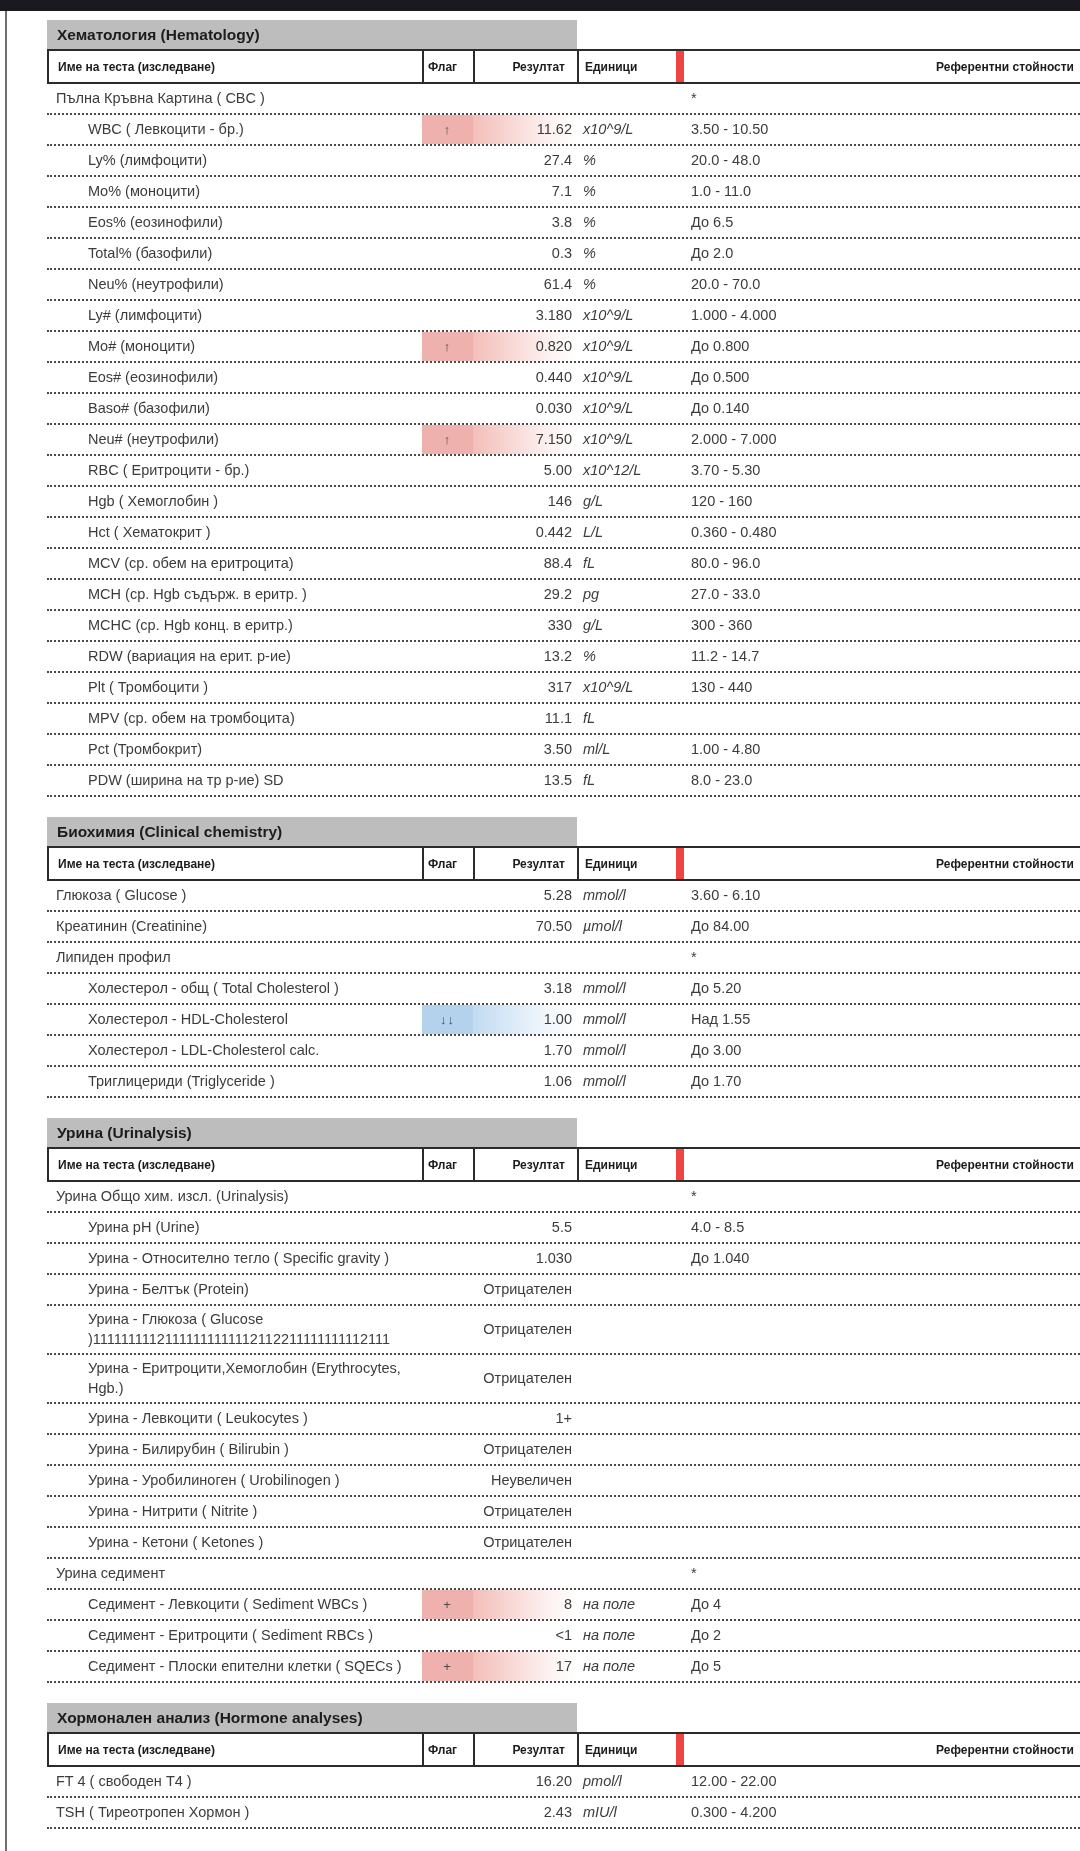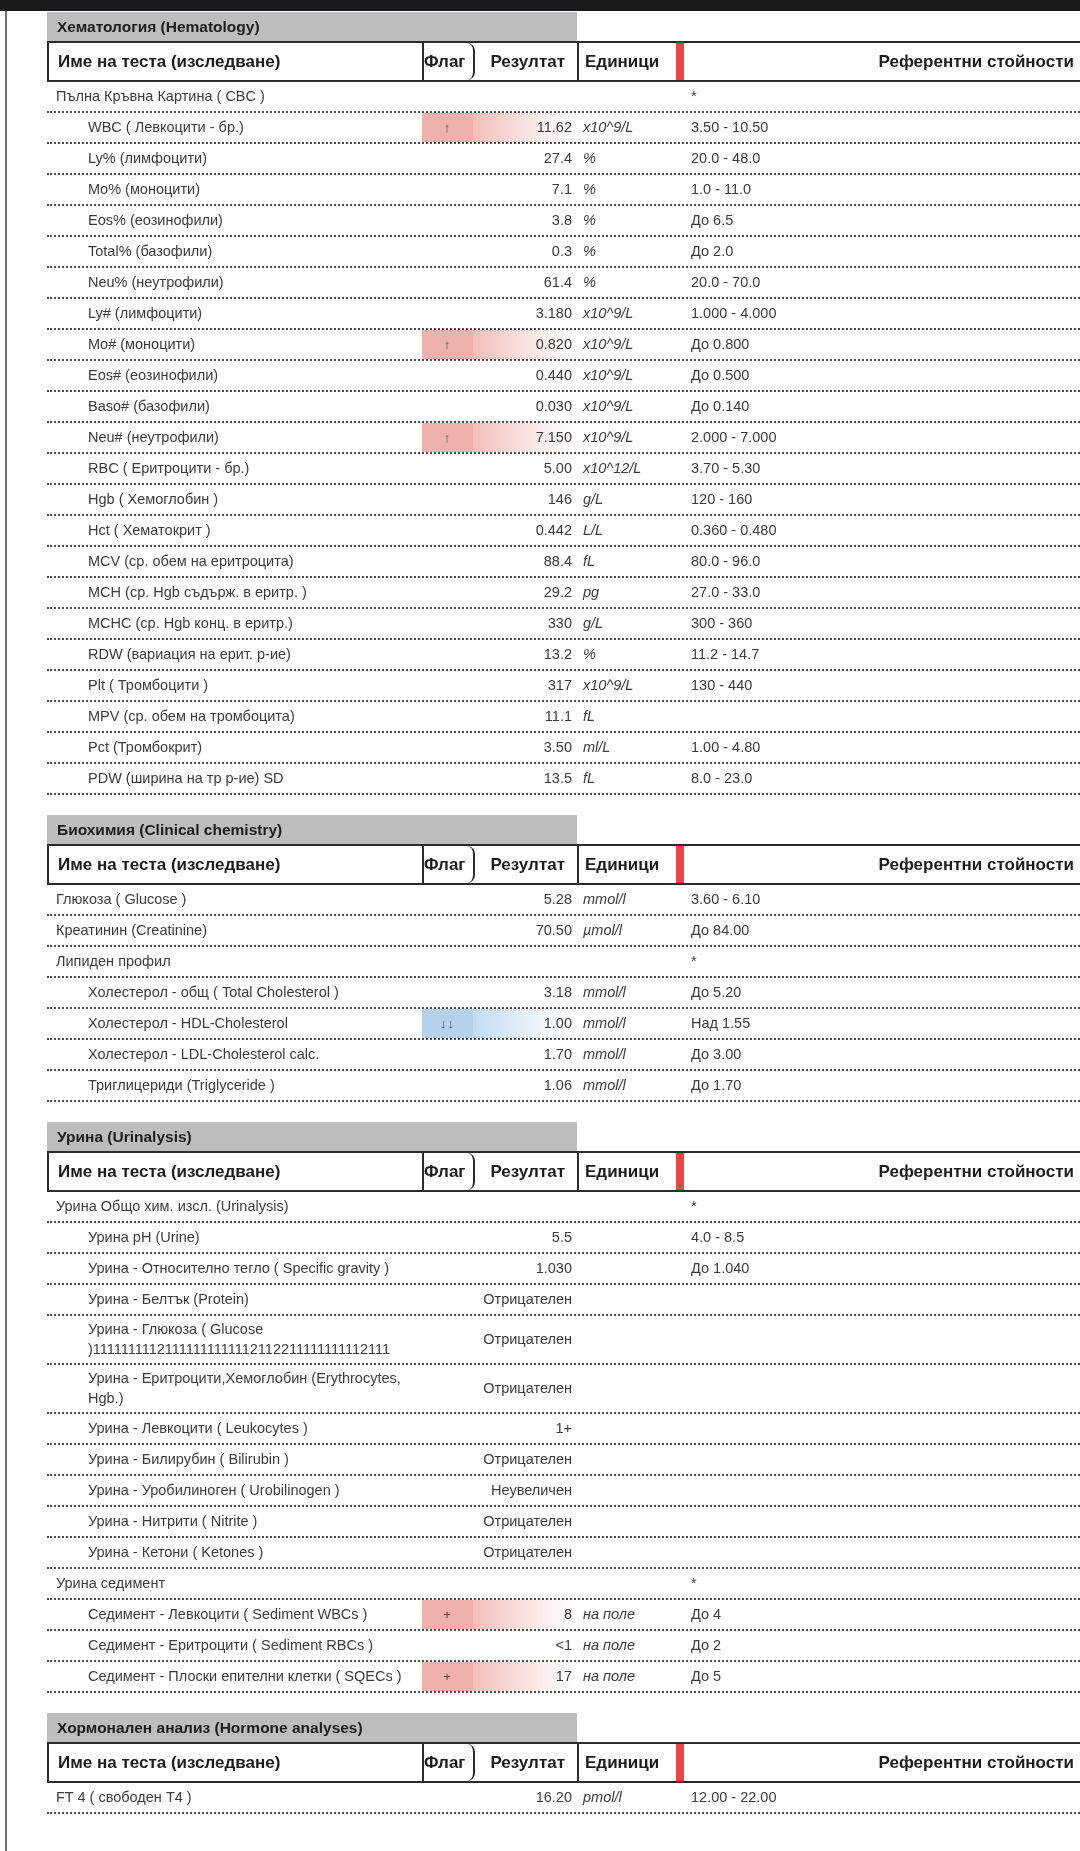--- a/index.html
+++ b/index.html
@@ -6,38 +6,38 @@
   .page{
     position:relative;
     width:1080px;height:1851px;
     background:#ffffff;
     font-family:"Liberation Sans", sans-serif;
     color:#3c3c3c;
     overflow:hidden;
   }
   .topbar{position:absolute;top:0;left:0;right:0;height:11px;background:#1a1a1e;}
   .leftline{position:absolute;top:11px;left:5px;bottom:0;width:2px;background:#6e6e6e;}
-  .content{position:absolute;left:47px;right:0;top:12px;}
+  .content{position:absolute;left:47px;right:0;top:20px;}
   .section{margin-bottom:20px;}
   .section-title{
     width:530px;box-sizing:border-box;
     background:#bdbdbd;color:#1c1c1c;
     font-size:15.5px;font-weight:bold;
     padding:6px 8px 5px 10px;
   }
   .thead{
     display:flex;align-items:stretch;
     border-top:2px solid #2b2b2b;
     border-bottom:2px solid #2b2b2b;
     border-left:2px solid #2b2b2b;
-    font-weight:bold;font-size:17px;color:#1c1c1c;
+    font-weight:bold;font-size:12px;color:#1c1c1c;
   }
   .th{box-sizing:border-box;padding:9px 6px 8px 6px;}
   .th-name{width:375px;padding-left:9px;border-right:2px solid #2b2b2b;}
-  .th-flag{width:51px;text-align:center;padding-left:0;padding-right:12px;border-right:2px solid #2b2b2b;border-radius:8px;}
+  .th-flag{width:51px;text-align:center;padding-left:0;padding-right:12px;border-right:2px solid #2b2b2b;}
   .th-result{width:104px;text-align:right;padding-right:12px;border-right:2px solid #2b2b2b;}
   .th-units{width:105px;padding-left:6px;border-right:8px solid #ef4444;}
   .th-ref{flex:1;padding-left:9px;text-align:right;}
   .row{
     display:flex;align-items:stretch;
     min-height:31px;box-sizing:border-box;
     border-bottom:2px dotted #4a4a4a;
     font-size:14.5px;color:#3c3c3c;
   }
   .cell{display:flex;align-items:center;box-sizing:border-box;line-height:1.35;}
@@ -413,17 +413,24 @@
             <div class="th th-units">Единици</div>
             <div class="th th-ref">Референтни стойности</div>
           </div>
           <div class="row">
             <div class="cell c-name">FT 4 ( свободен T4 )</div>
             <div class="cell c-flag"></div>
             <div class="cell c-result">16.20</div>
             <div class="cell c-units">pmol/l</div>
             <div class="cell c-ref">12.00 - 22.00</div>
           </div>
+          <div class="row">
+            <div class="cell c-name">TSH ( Тиреотропен Хормон )</div>
+            <div class="cell c-flag"></div>
+            <div class="cell c-result">2.43</div>
+            <div class="cell c-units">mIU/l</div>
+            <div class="cell c-ref">0.300 - 4.200</div>
+          </div>
         </section>
       </div>
 
   </div>
 </div>
 
 </body></html>

